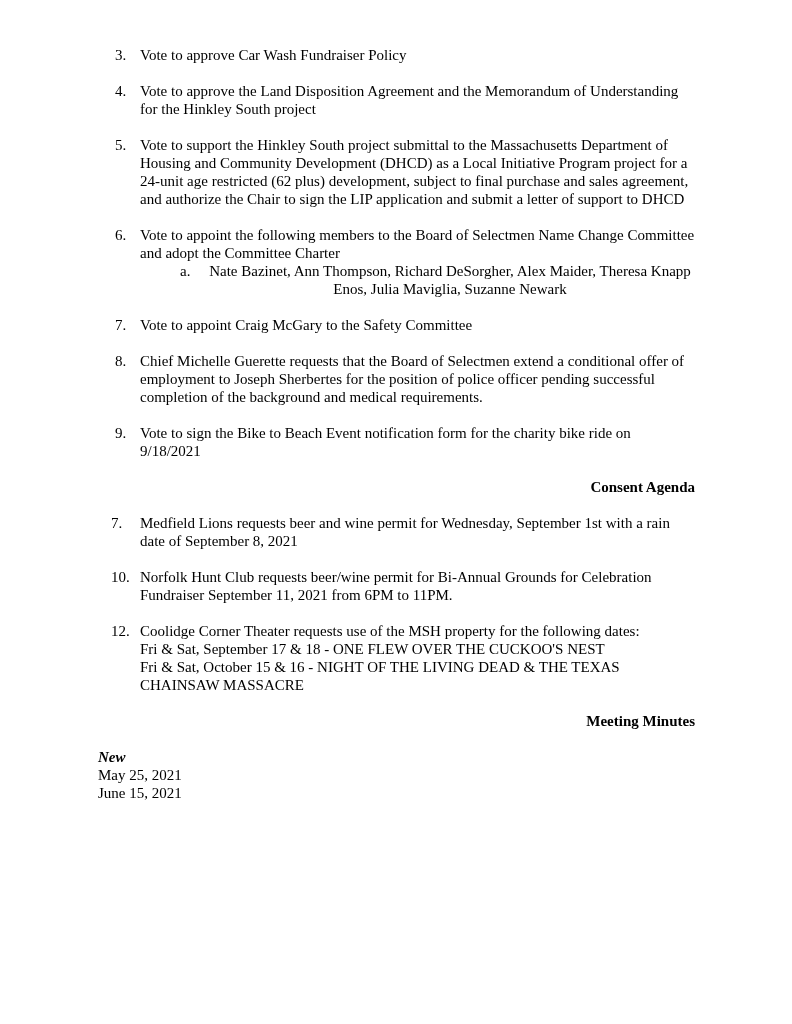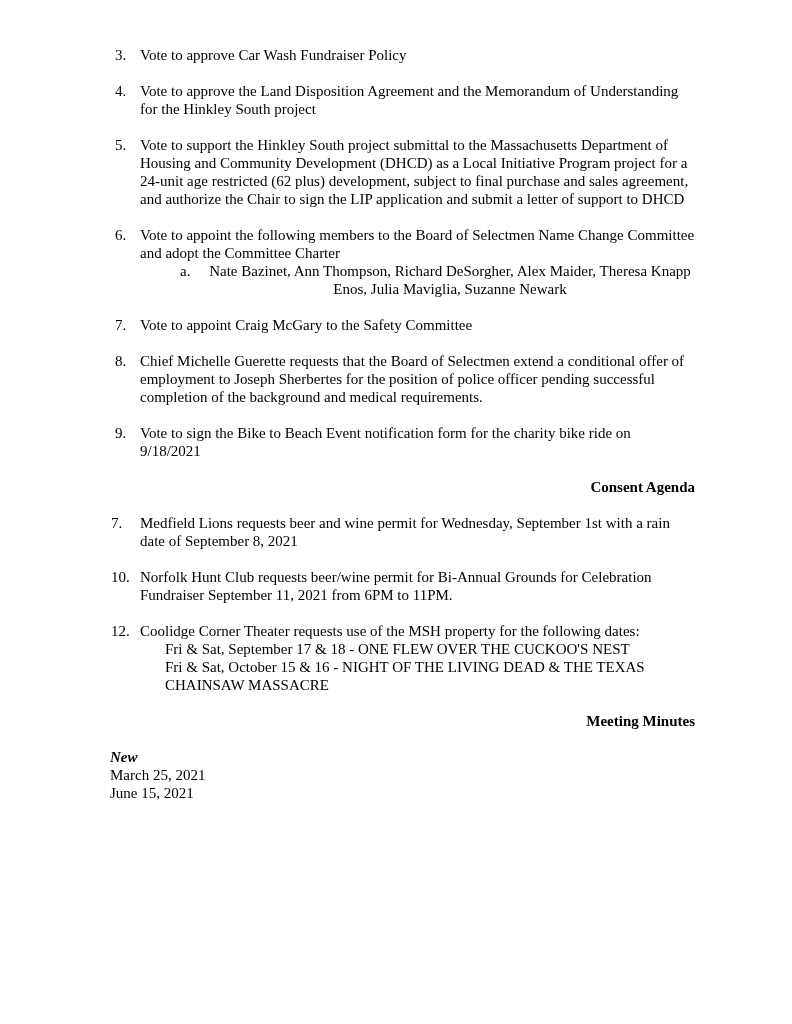--- a/index.html
+++ b/index.html
@@ -35,30 +35,30 @@
   .item .item-text { flex: 1; }
   .sub-item {
     display: flex;
     margin-left: 40px;
   }
   .sub-item .letter {
     flex: none;
     width: 25px;
   }
   .sub-item .sub-text { flex: 1; text-align: center; }
-  .detail-lines { margin-left: 25px; max-width: 532px; }
+  .detail-lines { max-width: 532px; }
   .heading {
     font-weight: bold;
     text-align: right;
   }
   .minutes-section-label {
     font-weight: bold;
     font-style: italic;
   }
-  .minutes-section { margin: 0 0 18px 16px; font-family: Liberation Serif, serif; }
+  .minutes-section { margin: 0 0 18px 4px; font-family: Liberation Serif, serif; }
   .date-line { }
 </style>
 </head>
 <body>
 
 <div class="page">
 
   <div class="item block">
     <span class="num">3.</span>
     <span class="item-text">Vote to approve Car Wash Fundraiser Policy</span>
@@ -130,18 +130,18 @@
           <span class="date-line" style="display:block;">Fri &amp; Sat, October 15 &amp; 16 - NIGHT OF THE LIVING DEAD &amp; THE TEXAS CHAINSAW MASSACRE</span>
         </span>
       </span>
     </div>
   </div>
 
   <div class="heading block">Meeting Minutes</div>
 
   <div class="minutes-section">
     <div class="minutes-section-label">New</div>
-    <div class="date-line">March 25, 2021</div>
+    <div class="date-line">May 25, 2021</div>
     <div class="date-line">June 15, 2021</div>
   </div>
 
 
 </div>
 
 </body></html>

